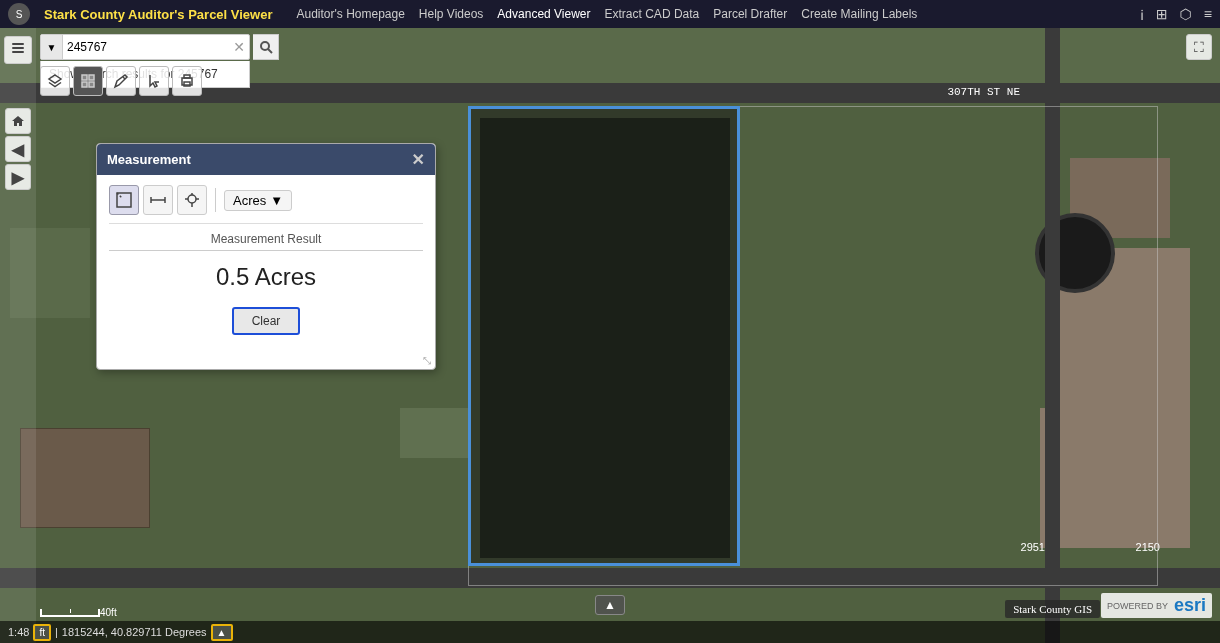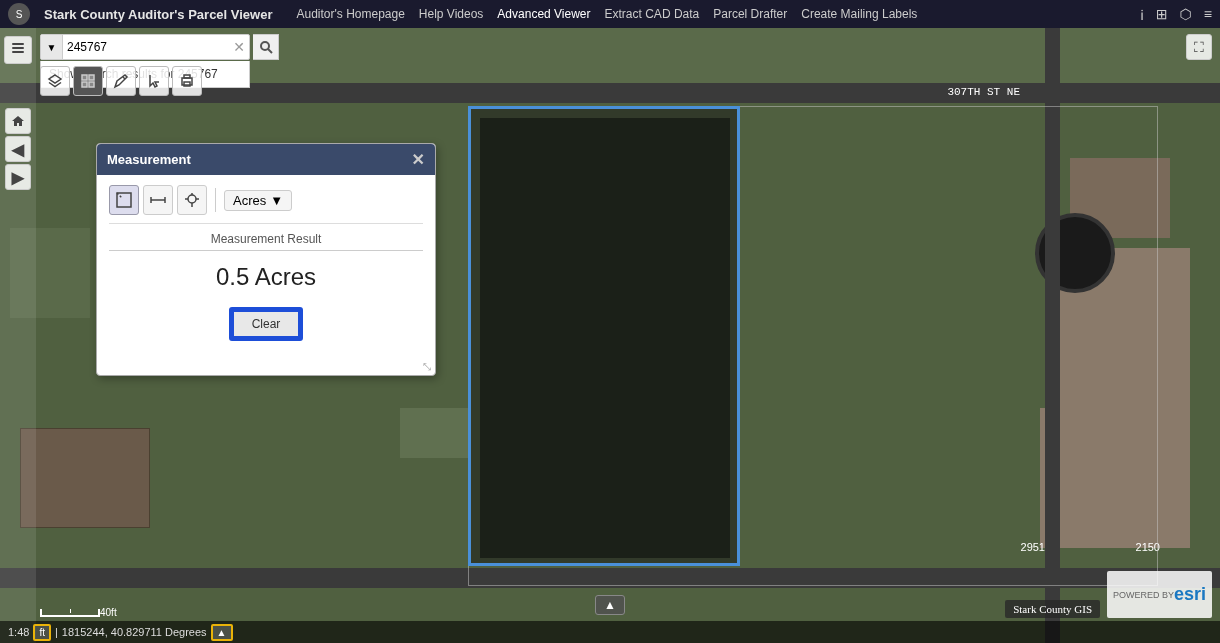--- a/index.html
+++ b/index.html
@@ -18,21 +18,21 @@
       z-index: 100;
     }
     #navbar .app-icon {
       width: 22px; height: 22px;
       background: #555;
       border-radius: 50%;
       display: flex; align-items: center; justify-content: center;
       font-size: 10px; color: white; flex-shrink: 0;
     }
     #navbar .app-title {
-      font-size: 13px; font-weight: bold; color: #e5e5e5; white-space: nowrap;
+      font-size: 13px; font-weight: bold; color: #fde047; white-space: nowrap;
     }
     #navbar .nav-links {
       display: flex; gap: 14px; margin-left: 10px;
     }
     #navbar .nav-link {
       color: #ccc; font-size: 12px; cursor: pointer; white-space: nowrap;
     }
     #navbar .nav-link.active { color: white; }
     #navbar .nav-right {
       margin-left: auto;
@@ -235,21 +235,21 @@
       font-size: 24px;
       font-weight: 300;
       color: #222;
       margin-bottom: 16px;
     }
     #clear-btn {
       display: block;
       margin: 0 auto 8px;
       padding: 5px 18px;
       background: #e8e8e8;
-      border: 5px solid #1d4ed8;
+      border: 2px solid #1d4ed8;
       border-radius: 3px;
       font-size: 12px;
       cursor: pointer;
       color: #333;
     }
     #measurement-footer {
       font-size: 11px;
       color: #777;
       padding: 4px 0 2px;
       text-align: left;
@@ -299,25 +299,25 @@
       cursor: pointer; font-size: 16px; color: #444;
       font-weight: bold;
     }
 
     
     #esri-logo {
       position: absolute;
       bottom: 25px; right: 8px;
       z-index: 50;
       background: rgba(255,255,255,0.85);
-      padding: 13px 6px;
+      padding: 2px 6px;
       font-size: 10px;
       color: #333;
       border-radius: 2px;
-      display: flex; align-items: center; 
+      display: flex; align-items: center; gap: 6px;
     }
     #esri-logo .esri-text {
       font-size: 18px; font-weight: bold; color: #1a78c2;
     }
     #stark-gis {
       position: absolute;
       bottom: 25px; right: 120px;
       z-index: 50;
       background: rgba(40,40,40,0.8);
       color: white;

